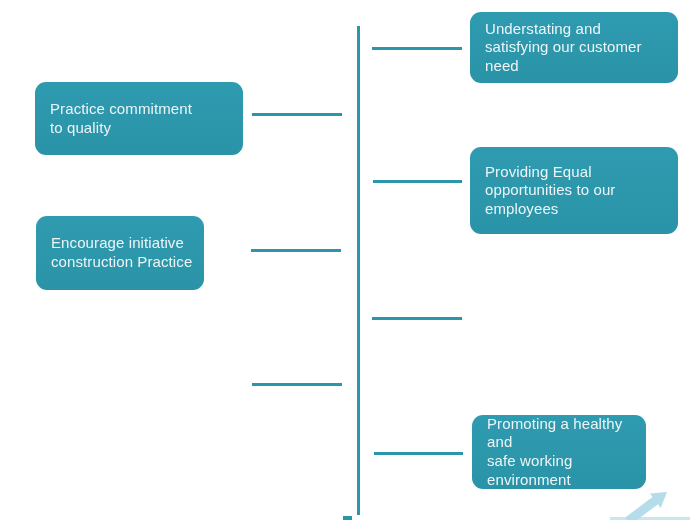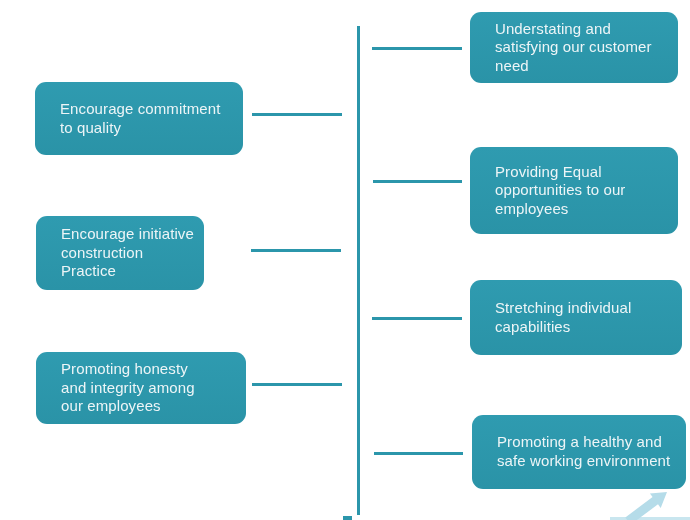--- a/index.html
+++ b/index.html
@@ -16,21 +16,21 @@
     font-family: "Liberation Sans", sans-serif;
   }
   .node {
     position: absolute;
     background: linear-gradient(#2f9bb0, #2a93a7);
     border-radius: 11px;
     color: #edf5f7;
     display: flex;
     align-items: center;
     box-sizing: border-box;
-    padding: 0 10px 0 25px;
+    padding: 0 10px 0 15px;
   }
   .node-label {
     white-space: pre-line;
     font-size: 15px;
     line-height: 1.24;
     letter-spacing: 0.1px;
   }
   .hline {
     position: absolute;
     height: 3px;
@@ -57,21 +57,21 @@
 
   
   .node.l1 { left: 35px;  top: 82px;  width: 208px; height: 73px; }
   .node.l2 { left: 36px;  top: 216px; width: 168px; height: 74px; }
   .node.l3 { left: 36px;  top: 352px; width: 210px; height: 72px; }
 
   
   .node.r1 { left: 470px; top: 12px;  width: 208px; height: 71px; }
   .node.r2 { left: 470px; top: 147px; width: 208px; height: 87px; }
   .node.r3 { left: 470px; top: 280px; width: 212px; height: 75px; }
-  .node.r4 { left: 472px; top: 415px; width: 214px; height: 74px; align-items: center; }
+  .node.r4 { left: 472px; top: 415px; width: 174px; height: 74px; align-items: center; }
 
   
   .hline.cl1 { left: 252px; top: 113px; width: 90px; }
   .hline.cl2 { left: 251px; top: 249px; width: 90px; }
   .hline.cl3 { left: 252px; top: 383px; width: 90px; }
   .hline.cr1 { left: 372px; top: 47px;  width: 90px; }
   .hline.cr2 { left: 373px; top: 180px; width: 89px; }
   .hline.cr3 { left: 372px; top: 317px; width: 90px; }
   .hline.cr4 { left: 374px; top: 452px; width: 89px; }
 
@@ -90,46 +90,37 @@
   <div class="hline cl1"></div>
   <div class="hline cl2"></div>
   <div class="hline cl3"></div>
 
   <div class="hline cr1"></div>
   <div class="hline cr2"></div>
   <div class="hline cr3"></div>
   <div class="hline cr4"></div>
 
   <div class="node l1">
-    <span class="node-label">Encourage commitment
+    <span class="node-label">Practice commitment
 to quality</span>
   </div>
   <div class="node l2">
     <span class="node-label">Encourage initiative
 construction Practice</span>
-  </div>
-  <div class="node l3">
-    <span class="node-label">Promoting honesty
-and integrity among
-our employees</span>
   </div>
 
   <div class="node r1">
     <span class="node-label">Understating and
 satisfying our customer
 need</span>
   </div>
   <div class="node r2">
     <span class="node-label">Providing Equal
 opportunities to our
 employees</span>
-  </div>
-  <div class="node r3">
-    <span class="node-label">Stretching individual
-capabilities</span>
   </div>
   <div class="node r4">
     <span class="node-label">Promoting a healthy and
 safe working environment</span>
   </div>
 
   <div class="dash bottom-left"></div>
   <div class="strip bottom-right"></div>
 
   <svg class="arrow-svg" width="90" height="35" viewBox="0 0 90 35" aria-hidden="true">

